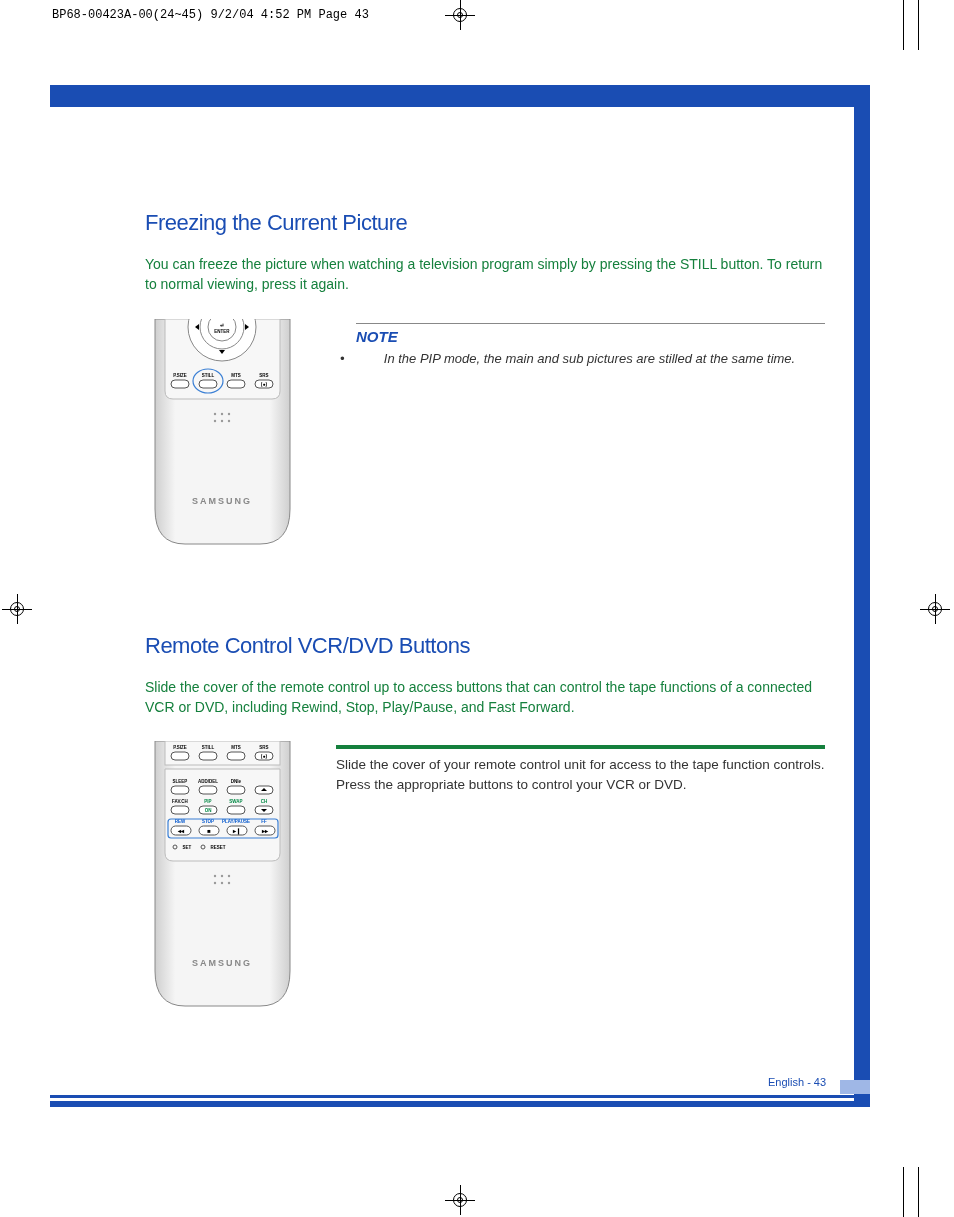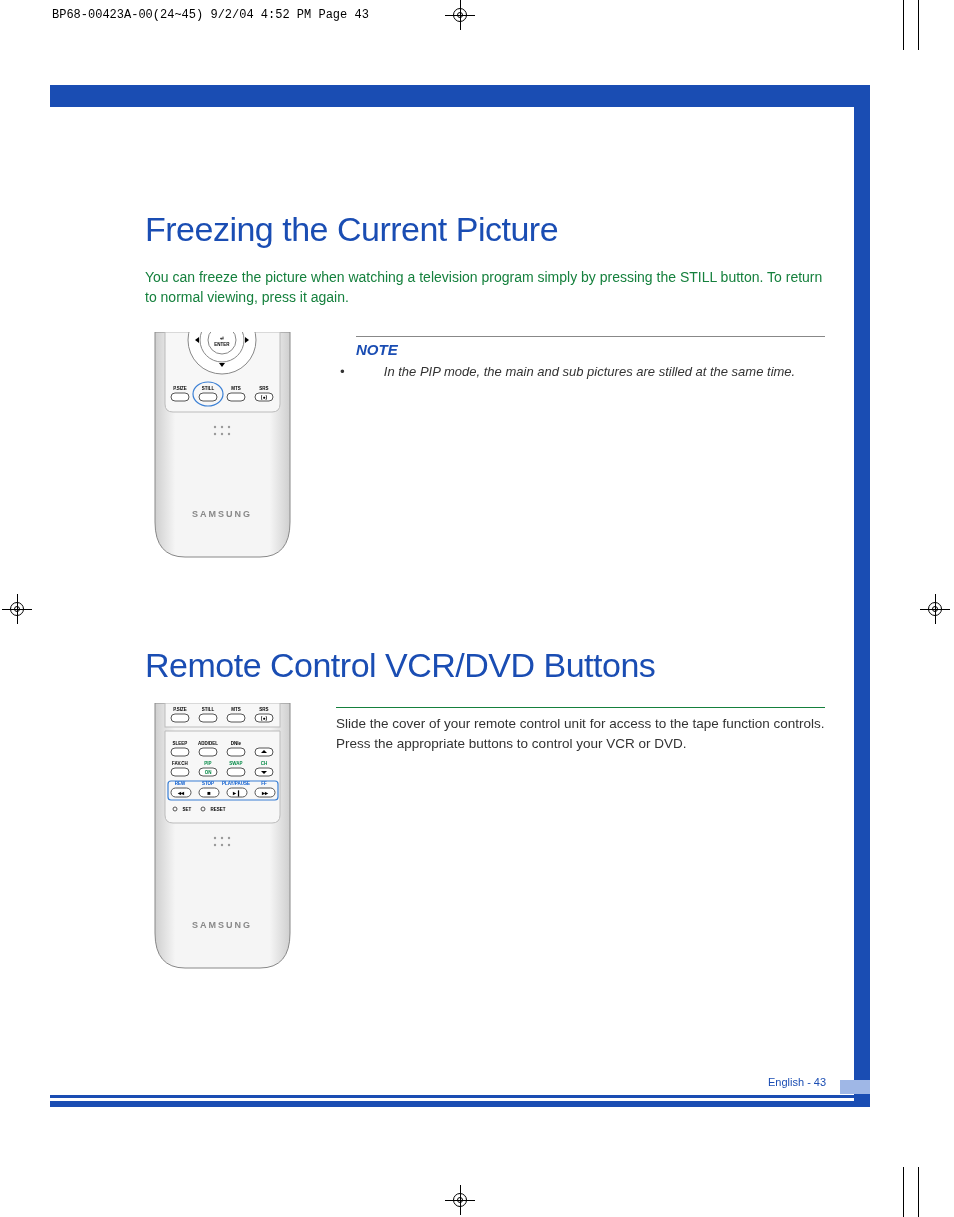--- a/index.html
+++ b/index.html
@@ -51,21 +51,21 @@
     top: 210px;
     left: 145px;
     width: 680px;
   }
 
   h1 {
     font-family: "Trebuchet MS", "Arial Narrow", Arial, sans-serif;
     font-weight: 400;
     font-stretch: condensed;
     color: #1a4db3;
-    font-size: 34px;
+    font-size: 22px;
     letter-spacing: -0.5px;
     margin-bottom: 18px;
   }
   .intro {
     font-size: 14px;
     color: #15803d;
     line-height: 1.45;
     margin-bottom: 24px;
   }
   .section {
@@ -101,21 +101,21 @@
   .note-body::before {
     content: "•";
     position: absolute;
     left: 4px;
     top: 0;
   }
   .step-text {
     font-size: 13.5px;
     color: #333;
     line-height: 1.5;
-    border-top: 1px solid #15803d;
+    border-top: 4px solid #15803d;
     padding-top: 6px;
   }
 
   .footer-pg {
     position: absolute;
     top: 1076px;
     left: 768px;
     font-size: 11px;
     color: #1a4db3;
   }
@@ -226,20 +226,21 @@
         <text x="77" y="185" class="brand">SAMSUNG</text>
       </svg>
     </div>
     <div class="right-col">
       <div class="note-head">NOTE</div>
       <div class="note-body">In the PIP mode, the main and sub pictures are stilled at the same time.</div>
     </div>
   </div>
 
   <h1>Remote Control VCR/DVD Buttons</h1>
+  <p class="intro">Slide the cover of the remote control up to access buttons that can control the tape functions of a connected VCR or DVD, including Rewind, Stop, Play/Pause, and Fast Forward.</p>
 
   <div class="section">
     <div class="remote-fig">
       <svg class="remote-svg" viewBox="0 0 155 270">
         <path class="remote-body" d="M 10 0 L 145 0 L 145 230 Q 145 265 115 265 L 40 265 Q 10 265 10 230 Z"></path>
         <path class="remote-inner" d="M 20 28 L 135 28 L 135 112 Q 135 120 127 120 L 28 120 Q 20 120 20 112 Z"></path>
 
         <rect x="20" y="0" width="115" height="24" fill="#f7f7f7" stroke="#bbb"></rect>
 
         <g>

